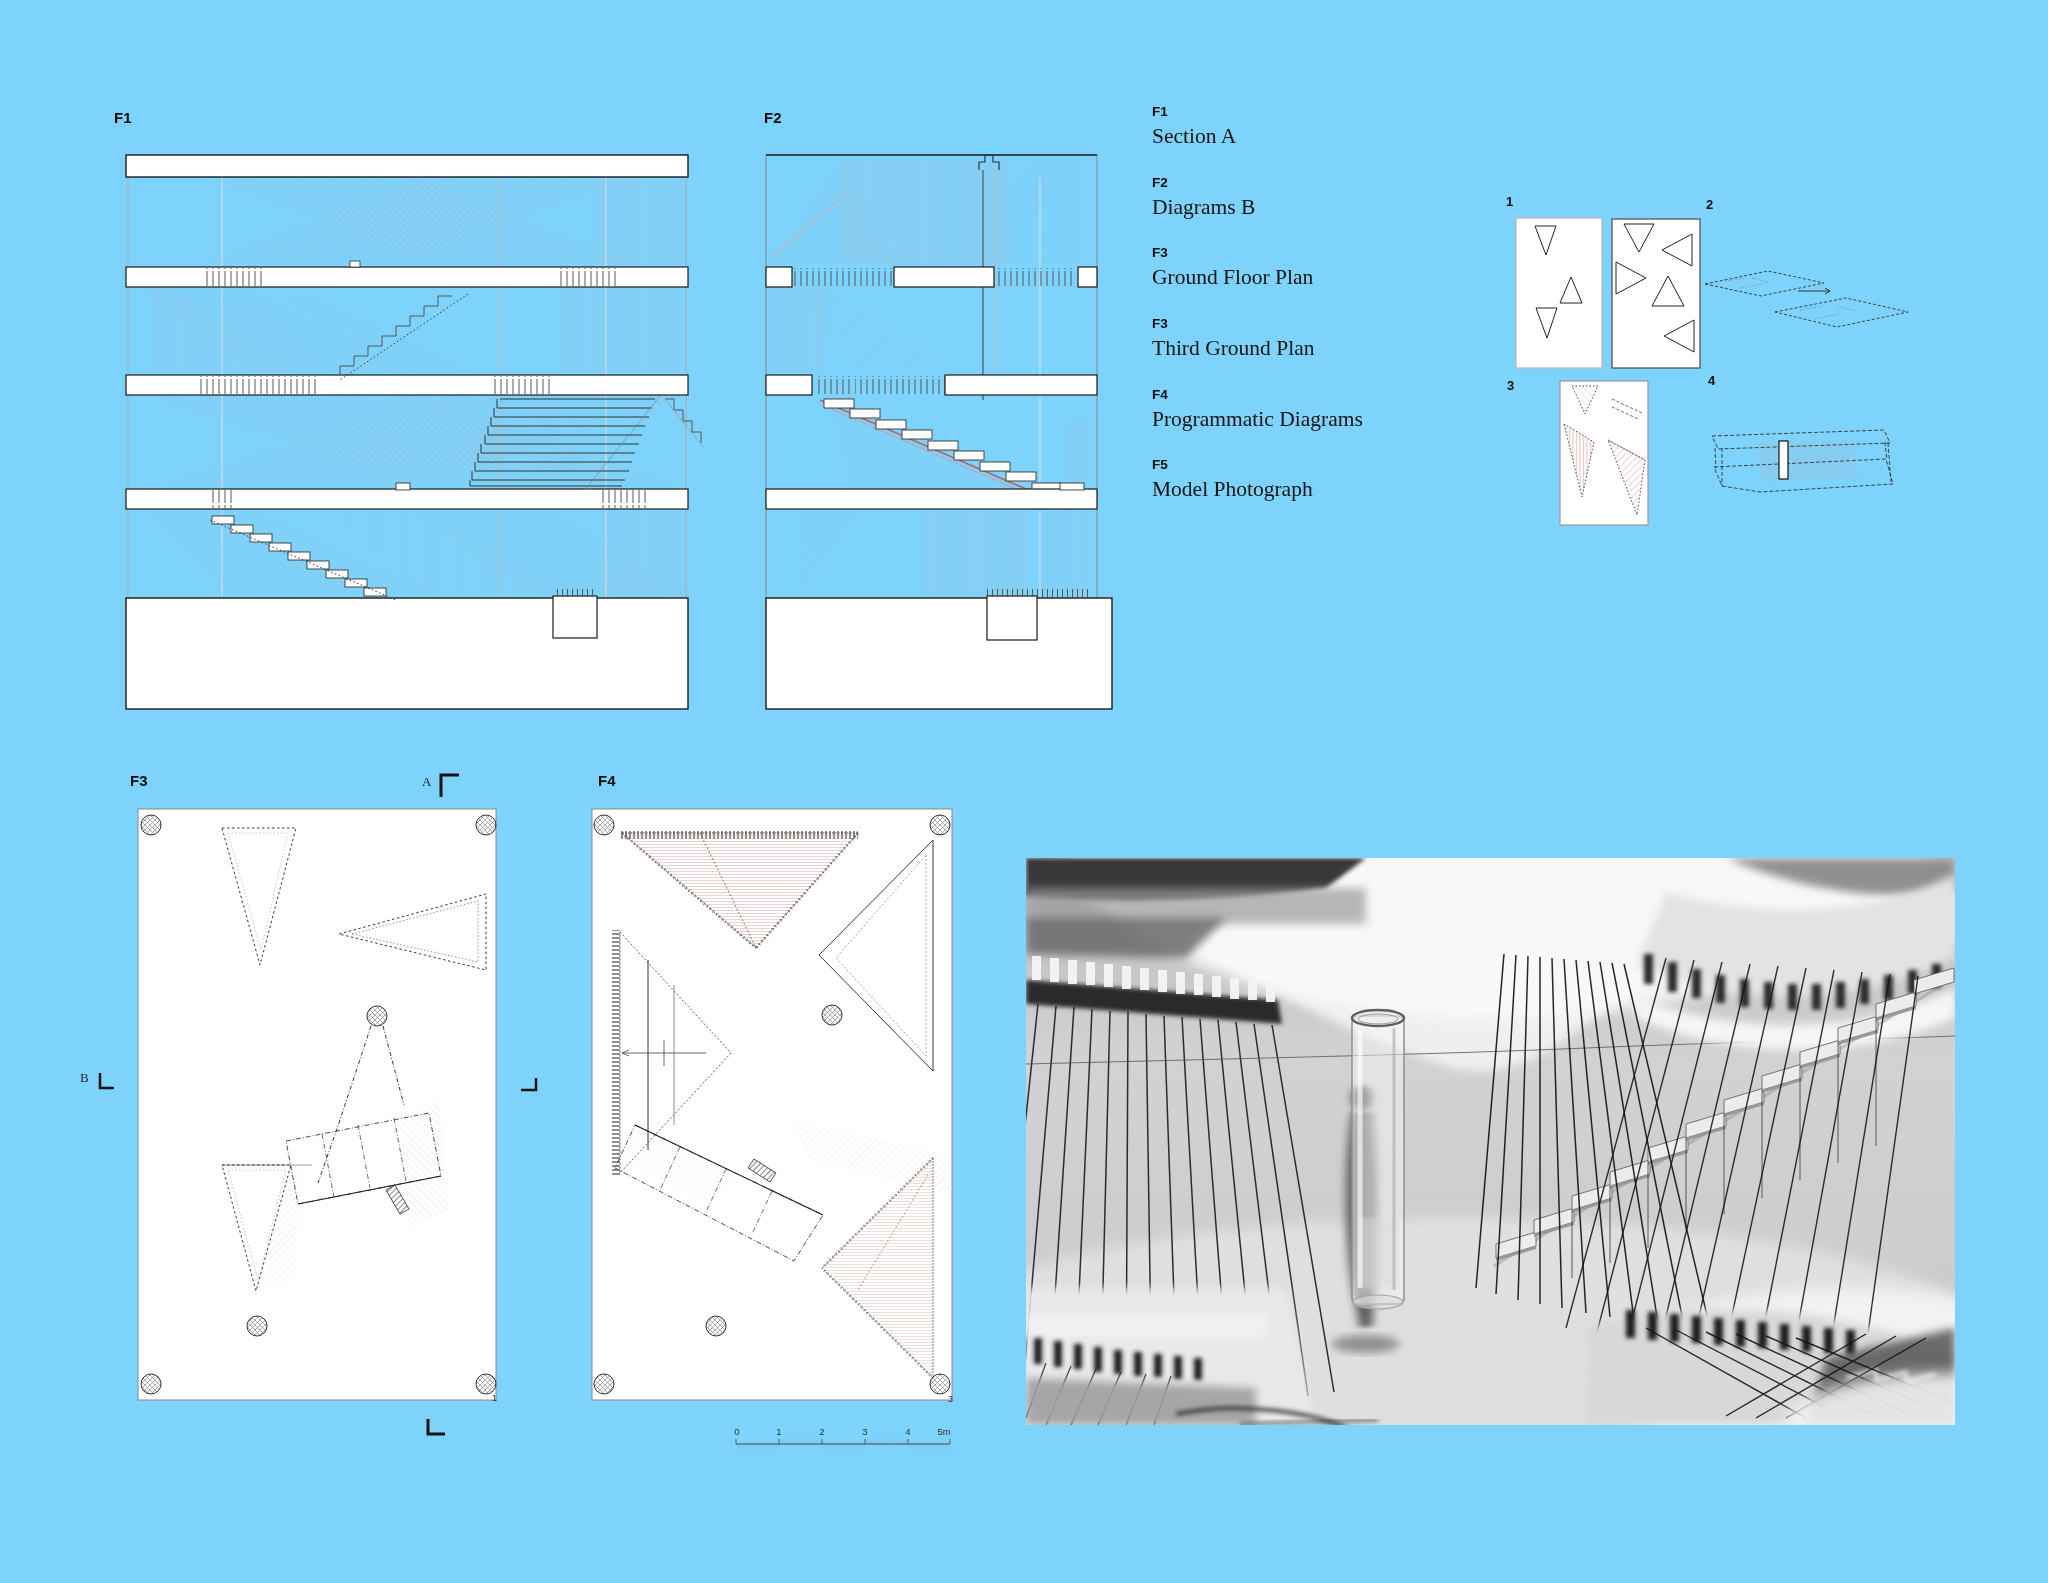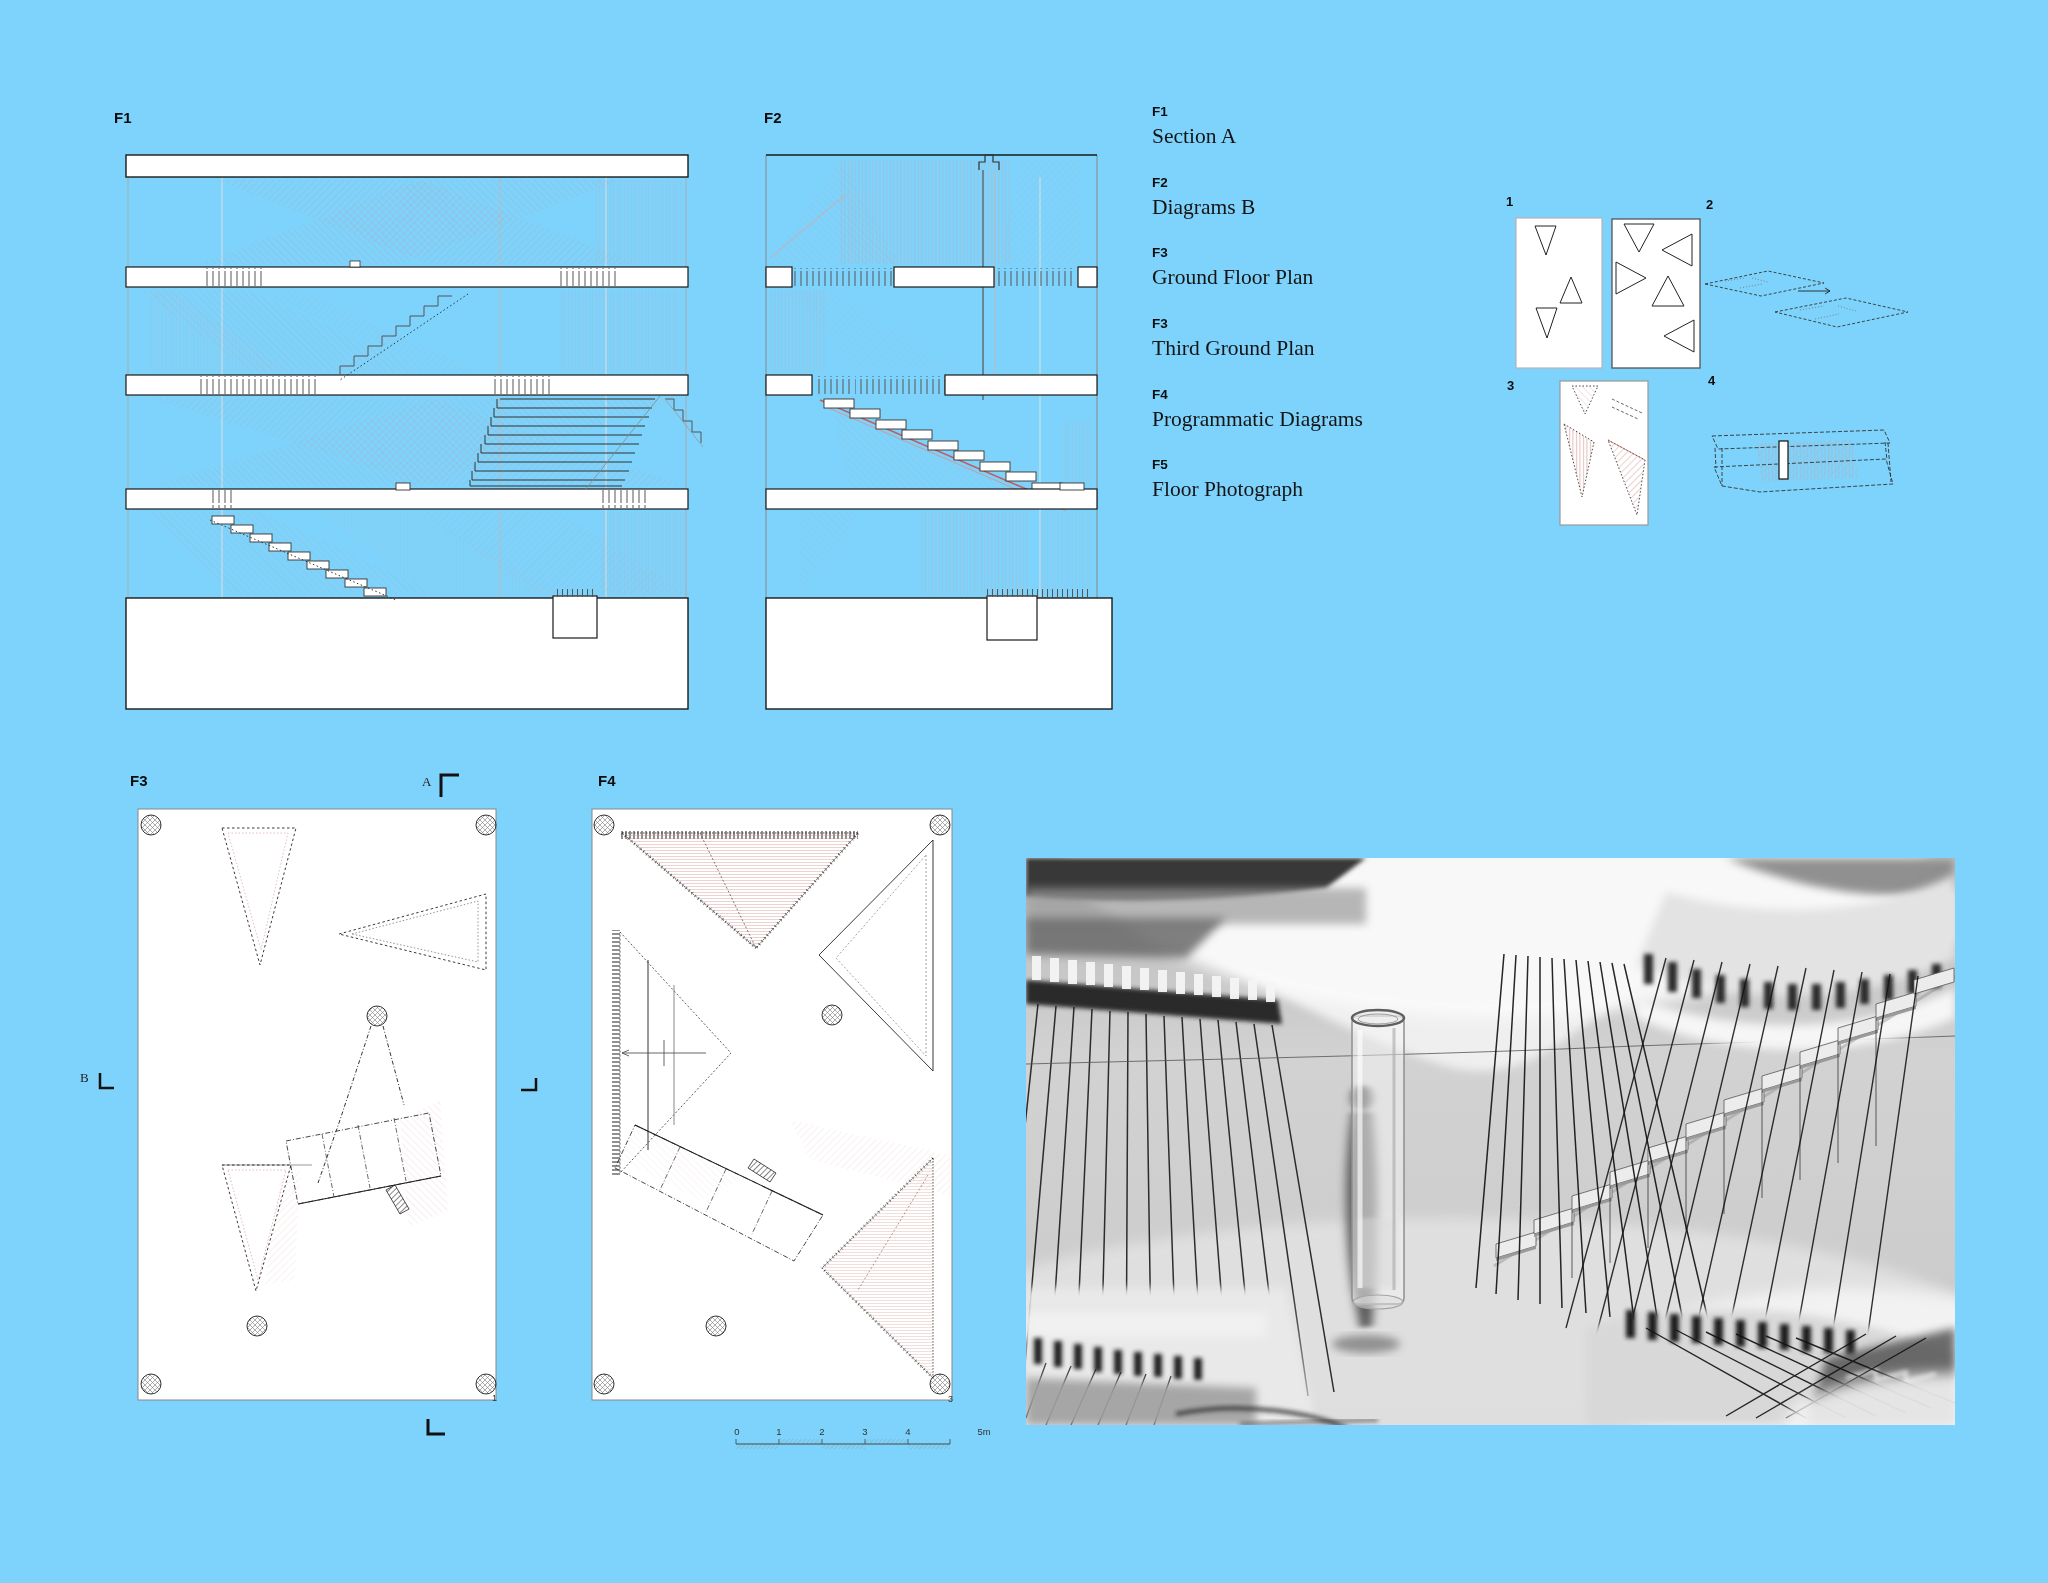--- a/index.html
+++ b/index.html
@@ -323,41 +323,41 @@
     <div class="legend-item">
       <div class="legend-code">F3</div>
       <div class="legend-name">Third  Ground Plan</div>
     </div>
     <div class="legend-item">
       <div class="legend-code">F4</div>
       <div class="legend-name">Programmatic Diagrams</div>
     </div>
     <div class="legend-item">
       <div class="legend-code">F5</div>
-      <div class="legend-name">Floor Photograph</div>
+      <div class="legend-name">Model Photograph</div>
     </div>
   </div>
 
   <div class="diag-num" style="left:1506px;top:194px;">1</div>
   <div class="diag-num" style="left:1706px;top:197px;">2</div>
   <div class="diag-num" style="left:1507px;top:378px;">3</div>
   <div class="diag-num" style="left:1708px;top:373px;">4</div>
 
   <div class="sec-letter" style="left:422px;top:774px;">A</div>
   <div class="sec-letter" style="left:80px;top:1070px;">B</div>
 
   <div class="tiny-num" style="left:492px;top:1393px;">1</div>
   <div class="tiny-num" style="left:948px;top:1394px;">3</div>
 
   <span class="scale-label" style="left:737px;">0</span>
   <span class="scale-label" style="left:779px;">1</span>
   <span class="scale-label" style="left:822px;">2</span>
   <span class="scale-label" style="left:865px;">3</span>
   <span class="scale-label" style="left:908px;">4</span>
-  <span class="scale-label" style="left:984px;">5m</span>
+  <span class="scale-label" style="left:944px;">5m</span>
 
   <div class="photo">
     <svg width="929" height="567" viewBox="0 0 929 567">
       <defs>
         <linearGradient id="gPh" x1="0" y1="0" x2="0" y2="1">
           <stop offset="0" stop-color="#b9b9b9"></stop>
             <stop offset="0.35" stop-color="#d2d2d2"></stop>
           <stop offset="0.7" stop-color="#cdcdcd"></stop>
             <stop offset="1" stop-color="#c2c2c2"></stop>
         </linearGradient>

